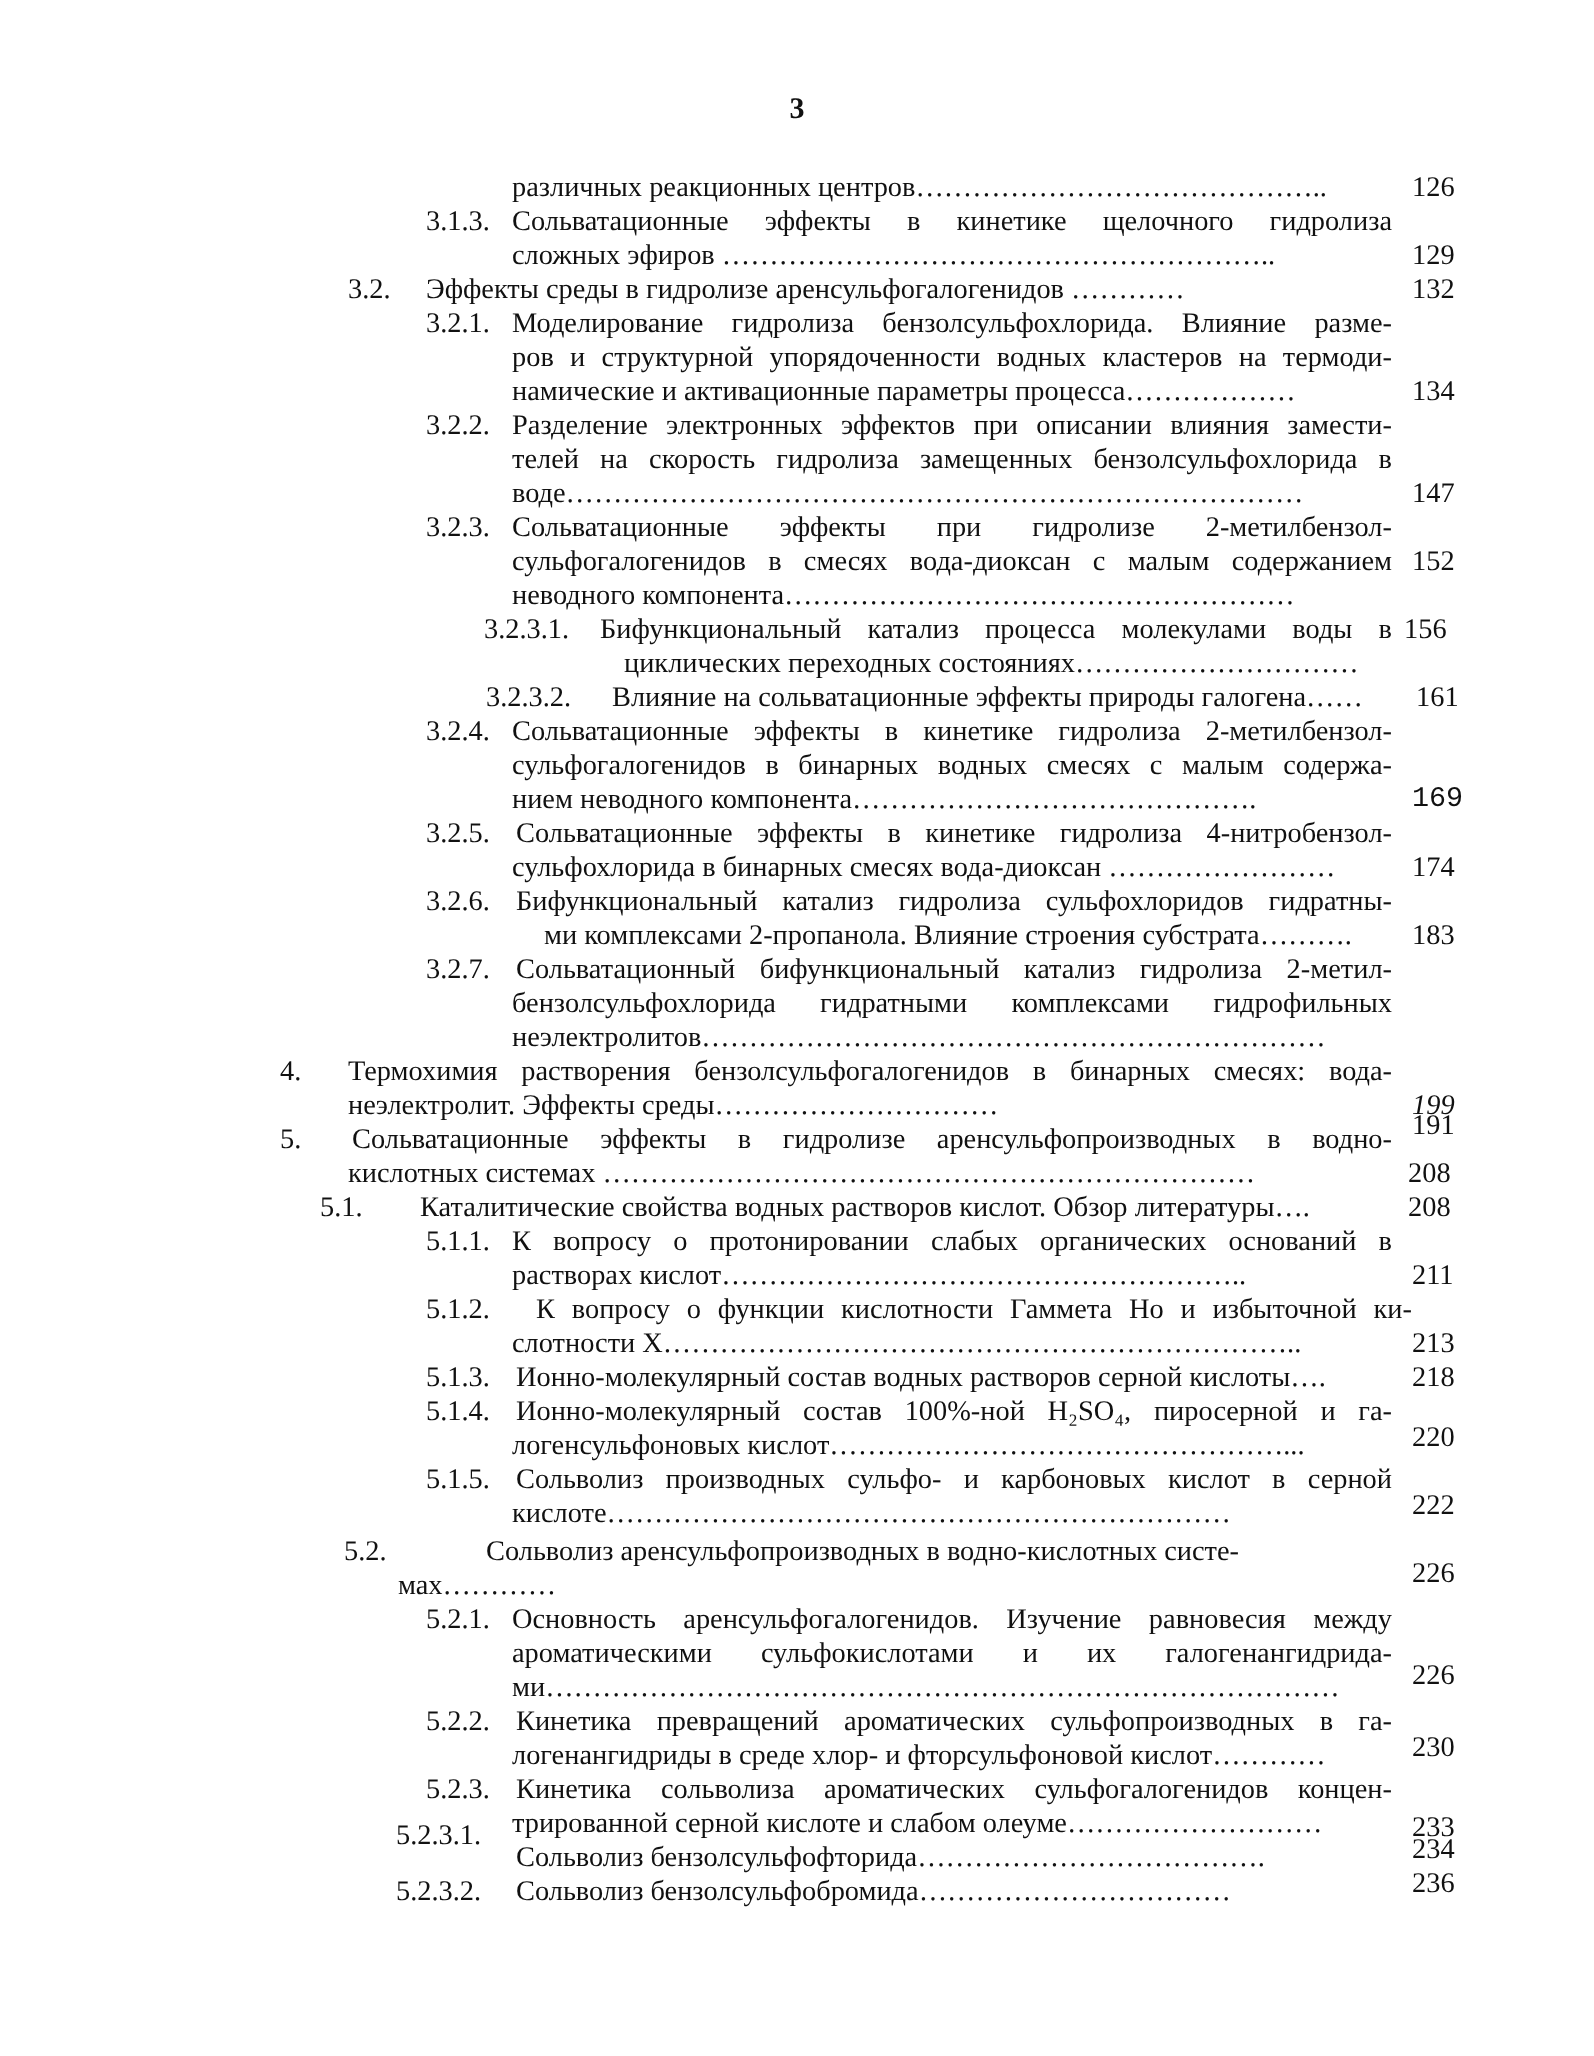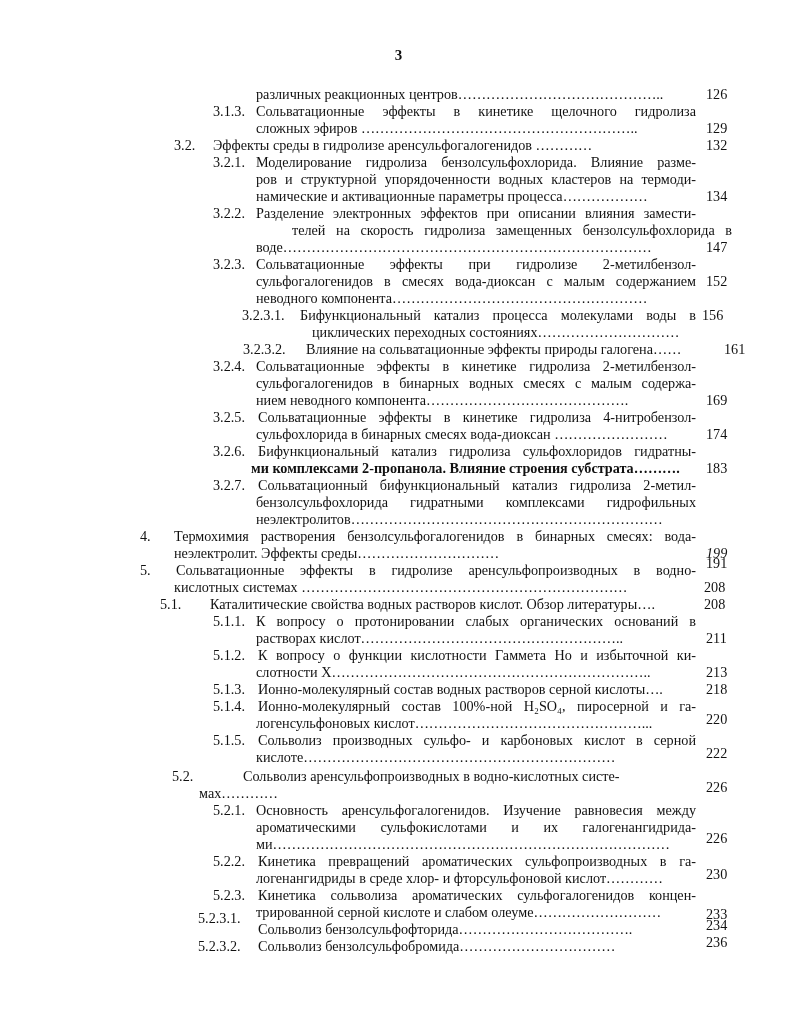--- a/index.html
+++ b/index.html
@@ -31,53 +31,53 @@
   <span class="pg" style="top:137px;left:706px;">132</span>
 
   <span class="line" style="top:154px;left:213px;">3.2.1.</span>
   <span class="line j" style="top:154px;left:256px;width:440px;">Моделирование гидролиза бензолсульфохлорида. Влияние разме-</span>
   <span class="line j" style="top:171px;left:256px;width:440px;">ров и структурной упорядоченности водных кластеров на термоди-</span>
   <span class="line" style="top:188px;left:256px;">намические и активационные параметры процесса………………</span>
   <span class="pg" style="top:188px;left:706px;">134</span>
 
   <span class="line" style="top:205px;left:213px;">3.2.2.</span>
   <span class="line j" style="top:205px;left:256px;width:440px;">Разделение электронных эффектов при описании влияния замести-</span>
-  <span class="line j" style="top:222px;left:256px;width:440px;margin-left:36px;">телей на скорость гидролиза замещенных бензолсульфохлорида в</span>
+  <span class="line j" style="top:222px;left:256px;width:440px;">телей на скорость гидролиза замещенных бензолсульфохлорида в</span>
   <span class="line" style="top:239px;left:256px;width:440px;overflow:hidden;">воде……………………………………………………………………</span>
   <span class="pg" style="top:239px;left:706px;">147</span>
 
   <span class="line" style="top:256px;left:213px;">3.2.3.</span>
   <span class="line j" style="top:256px;left:256px;width:440px;font-family:Liberation Serif, serif;">Сольватационные эффекты при гидролизе 2-метилбензол-</span>
   <span class="line j" style="top:273px;left:256px;width:440px;">сульфогалогенидов в смесях вода-диоксан с малым содержанием</span>
   <span class="pg" style="top:273px;left:706px;text-align:center;">152</span>
   <span class="line" style="top:290px;left:256px;width:440px;overflow:hidden;">неводного компонента………………………………………………</span>
 
   <span class="line" style="top:307px;left:242px;">3.2.3.1.</span>
   <span class="line j" style="top:307px;left:300px;width:396px;">Бифункциональный катализ процесса молекулами воды в</span>
   <span class="pg" style="top:307px;left:702px;">156</span>
   <span class="line" style="top:324px;left:312px;">циклических переходных состояниях…………………………</span>
 
   <span class="line" style="top:341px;left:243px;">3.2.3.2.</span>
   <span class="line" style="top:341px;left:306px;">Влияние на сольватационные эффекты природы галогена……</span>
-  <span class="pg" style="top:341px;left:724px;text-align:right;">161</span>
+  <span class="pg" style="top:341px;left:708px;text-align:right;">161</span>
 
   <span class="line" style="top:358px;left:213px;">3.2.4.</span>
   <span class="line j" style="top:358px;left:256px;width:440px;">Сольватационные эффекты в кинетике гидролиза 2-метилбензол-</span>
   <span class="line j" style="top:375px;left:256px;width:440px;">сульфогалогенидов в бинарных водных смесях с малым содержа-</span>
   <span class="line" style="top:392px;left:256px;">нием неводного компонента…………………………………….</span>
-  <span class="pg" style="top:392px;left:706px;">169</span>
+  <span class="pg" style="top:392px;left:706px;font-family:Liberation Mono, monospace;">169</span>
 
   <span class="line" style="top:409px;left:213px;">3.2.5.</span>
   <span class="line j" style="top:409px;left:258px;width:438px;">Сольватационные эффекты в кинетике гидролиза 4-нитробензол-</span>
   <span class="line" style="top:426px;left:256px;">сульфохлорида в бинарных смесях вода-диоксан ……………………</span>
   <span class="pg" style="top:426px;left:706px;">174</span>
 
   <span class="line" style="top:443px;left:213px;">3.2.6.</span>
   <span class="line j" style="top:443px;left:258px;width:438px;">Бифункциональный катализ гидролиза сульфохлоридов гидратны-</span>
-  <span class="line" style="top:460px;left:251px;font-weight:bold;">ми комплексами 2-пропанола. Влияние строения субстрата……….</span>
+  <span class="line" style="top:460px;left:272px;">ми комплексами 2-пропанола. Влияние строения субстрата……….</span>
   <span class="pg" style="top:460px;left:706px;">183</span>
 
   <span class="line" style="top:477px;left:213px;">3.2.7.</span>
   <span class="line j" style="top:477px;left:258px;width:438px;">Сольватационный бифункциональный катализ гидролиза 2-метил-</span>
   <span class="line j" style="top:494px;left:256px;width:440px;">бензолсульфохлорида гидратными комплексами гидрофильных</span>
   <span class="line" style="top:511px;left:256px;width:440px;overflow:hidden;">неэлектролитов…………………………………………………………</span>
   <span class="pg" style="top:511px;left:706px;margin-top:44px;">191</span>
 
   <span class="line" style="top:528px;left:140px;">4.</span>
   <span class="line j" style="top:528px;left:174px;width:522px;">Термохимия растворения бензолсульфогалогенидов в бинарных смесях: вода-</span>
@@ -92,21 +92,21 @@
   <span class="line" style="top:596px;left:160px;">5.1.</span>
   <span class="line" style="top:596px;left:210px;">Каталитические свойства водных растворов кислот. Обзор литературы….</span>
   <span class="pg" style="top:596px;left:704px;">208</span>
 
   <span class="line" style="top:613px;left:213px;">5.1.1.</span>
   <span class="line j" style="top:613px;left:256px;width:440px;">К вопросу о протонировании слабых органических оснований в</span>
   <span class="line" style="top:630px;left:256px;">растворах кислот………………………………………………..</span>
   <span class="pg" style="top:630px;left:706px;">211</span>
 
   <span class="line" style="top:647px;left:213px;">5.1.2.</span>
-  <span class="line j" style="top:647px;left:258px;width:438px;">К вопросу о функции кислотности Гаммета Но и избыточной ки-</span>
+  <span class="line j" style="top:647px;left:268px;width:438px;">К вопросу о функции кислотности Гаммета Но и избыточной ки-</span>
   <span class="line" style="top:664px;left:256px;">слотности Х…………………………………………………………..</span>
   <span class="pg" style="top:664px;left:706px;">213</span>
 
   <span class="line" style="top:681px;left:213px;">5.1.3.</span>
   <span class="line" style="top:681px;left:258px;">Ионно-молекулярный состав водных растворов серной кислоты….</span>
   <span class="pg" style="top:681px;left:706px;">218</span>
 
   <span class="line" style="top:698px;left:213px;">5.1.4.</span>
   <span class="line j" style="top:698px;left:258px;width:438px;">Ионно-молекулярный состав 100%-ной H₂SO₄, пиросерной и га-</span>
   <span class="line" style="top:715px;left:256px;">логенсульфоновых кислот…………………………………………...</span>

